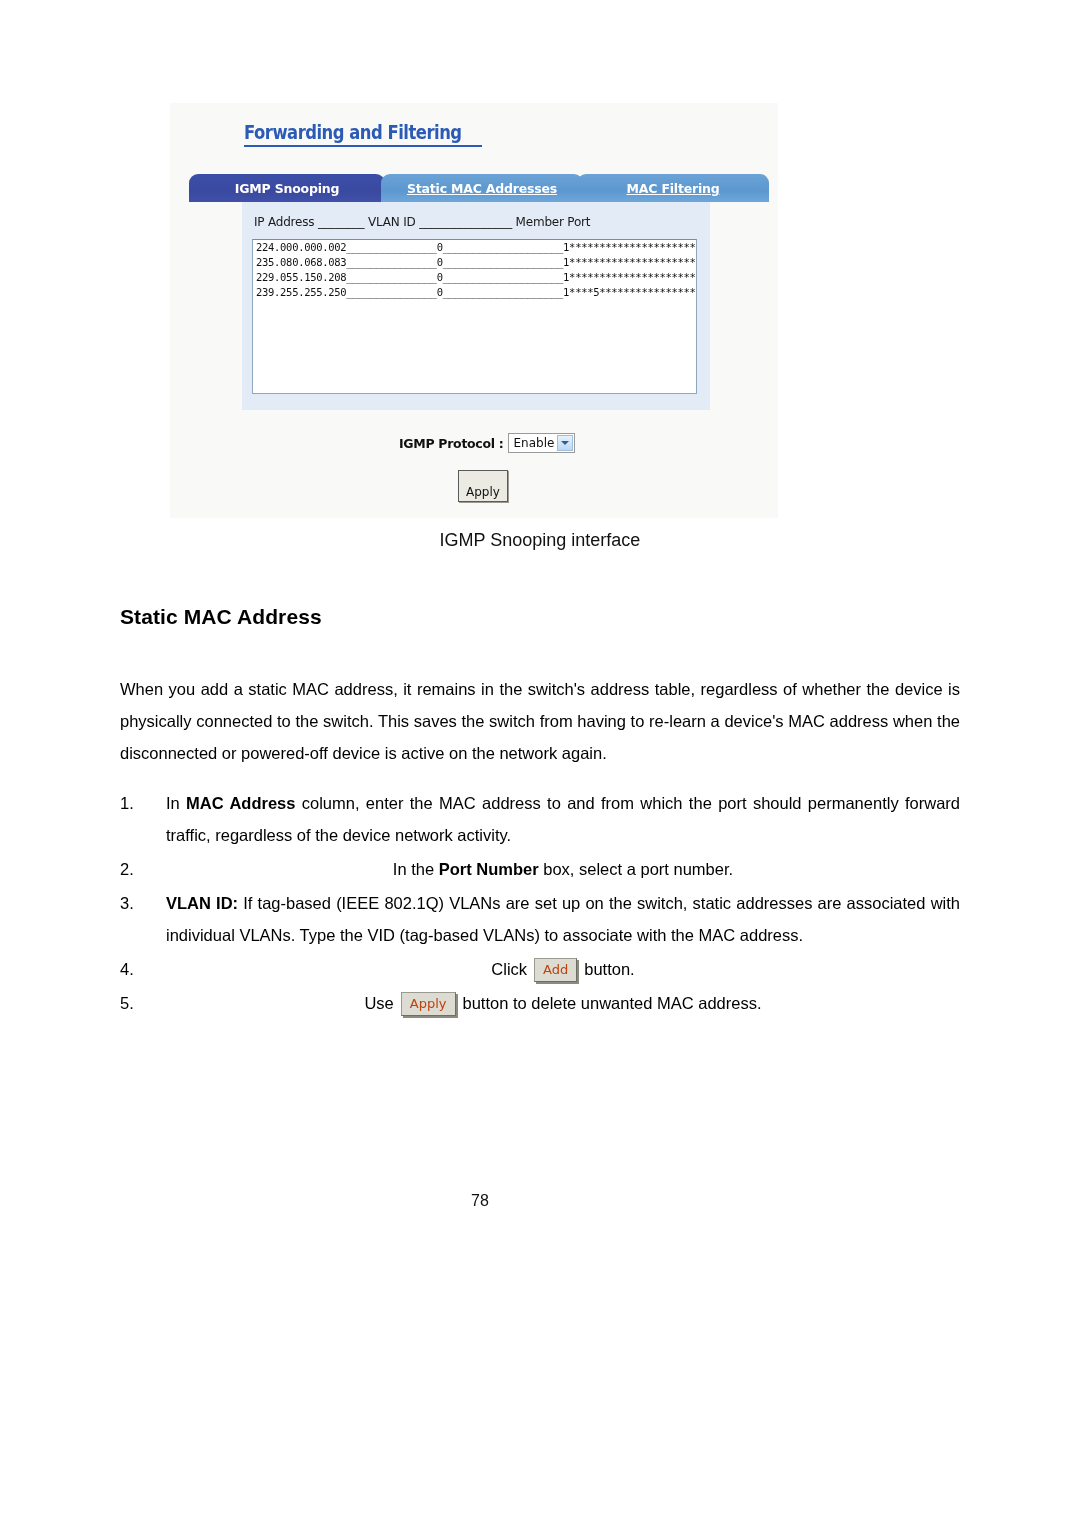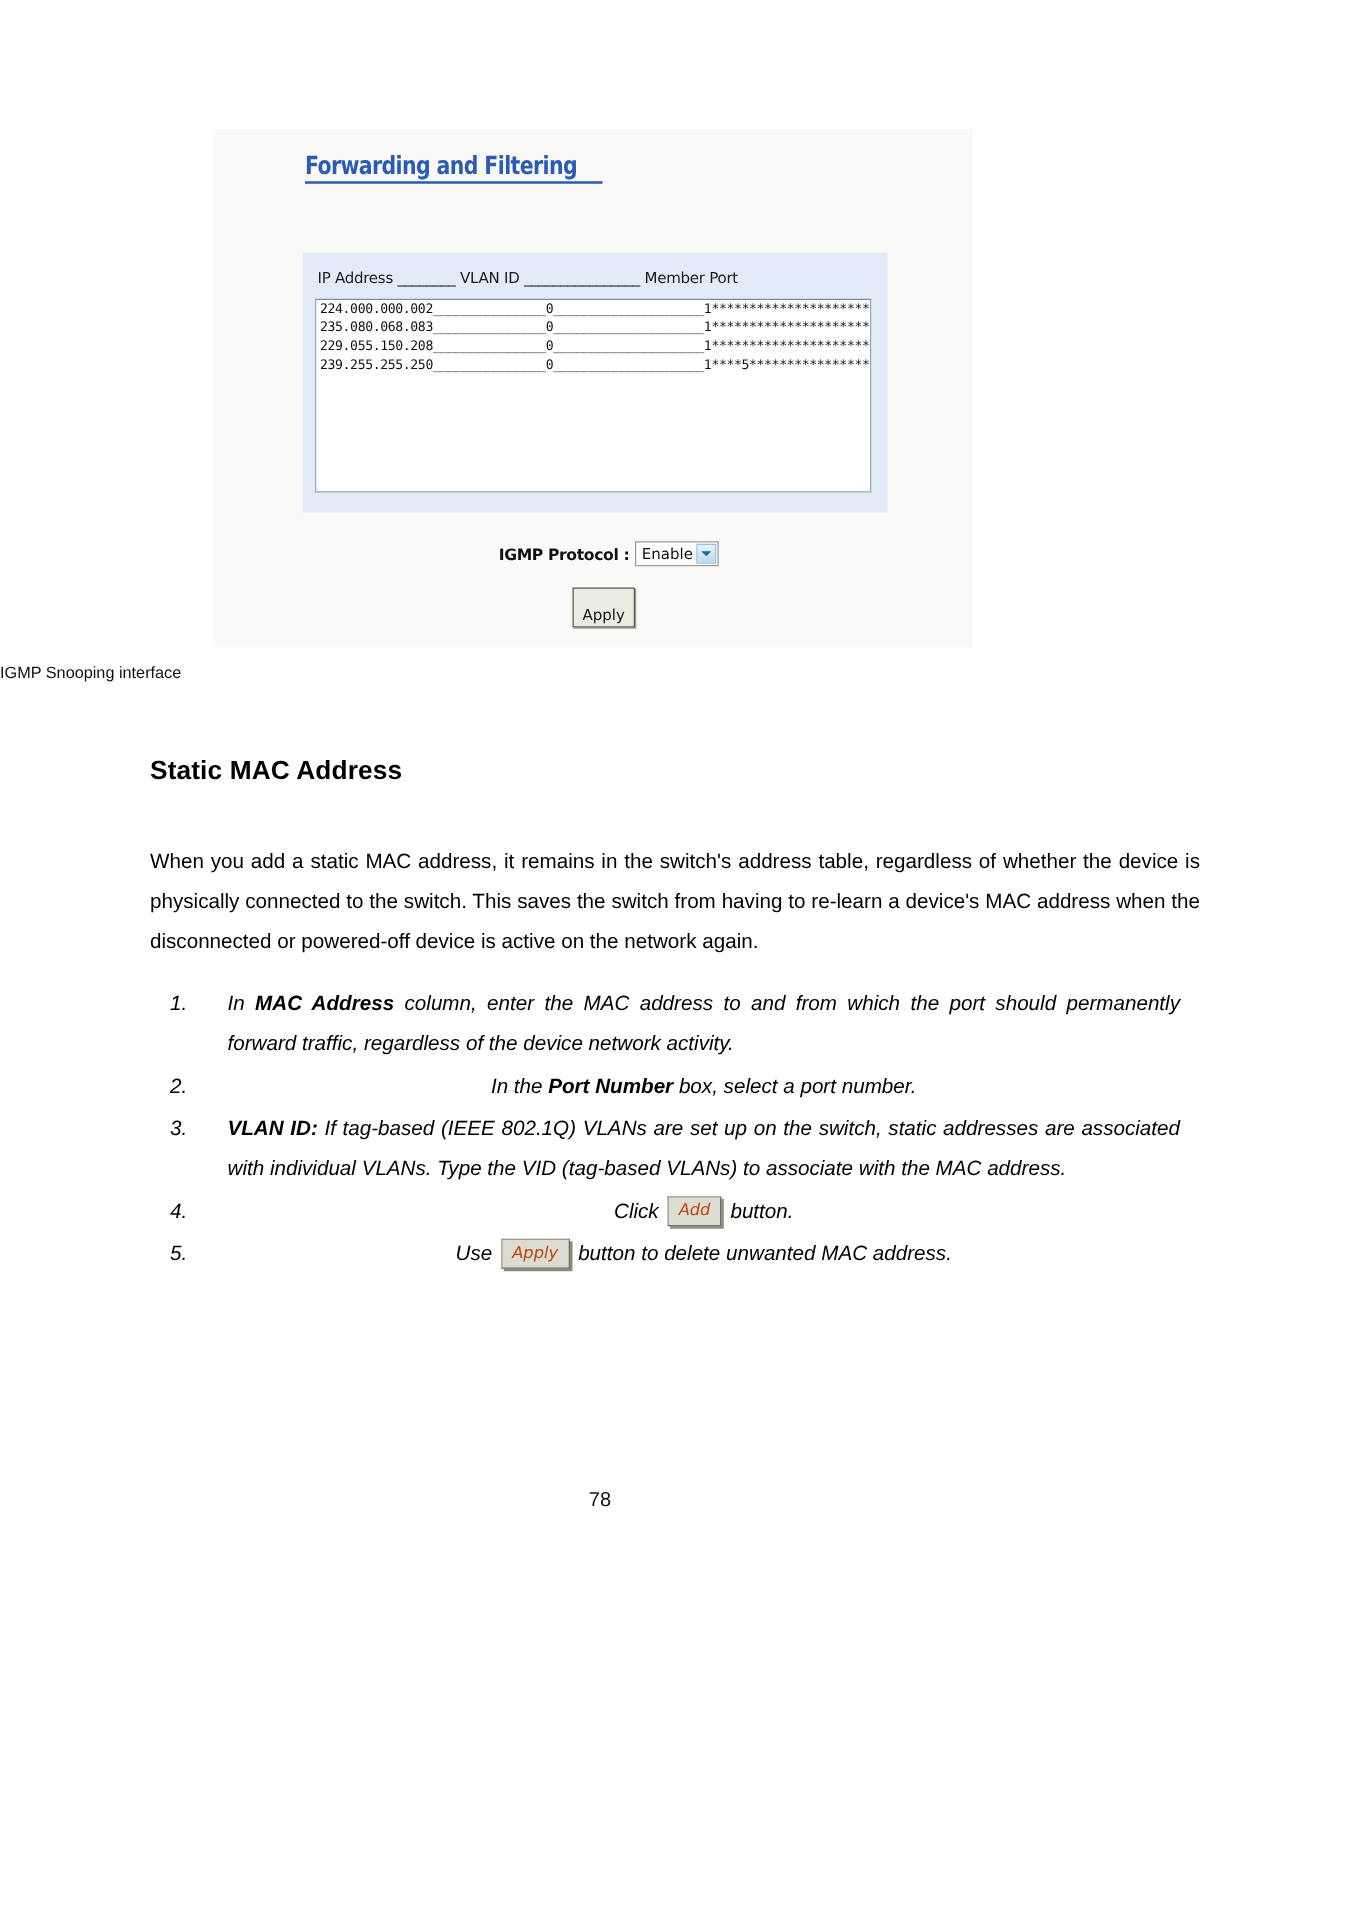--- a/index.html
+++ b/index.html
@@ -198,21 +198,22 @@
     box-shadow: 1px 1px 0 #9b9b94;
     box-sizing: border-box;
   }
 
   
   .caption {
     position: absolute;
     left: 0;
     top: 530px;
     width: 1080px;
-    font-size: 13px;
+    text-align: center;
+    font-size: 18px;
     color: #111111;
   }
 
   
   .doc {
     position: absolute;
     left: 120px;
     top: 605px;
     width: 840px;
   }
@@ -222,25 +223,24 @@
     font-weight: bold;
     letter-spacing: 0.1px;
   }
   p.body-par {
     margin: 0 0 18px 0;
     font-size: 16.5px;
     line-height: 32px;
     text-align: justify;
   }
   ol.steps {
-    margin: 16px;
+    margin: 0;
     padding: 0;
     list-style: none;
     counter-reset: step;
-    font-style: italic;
   }
   ol.steps > li {
     position: relative;
     padding-left: 46px;
     margin-bottom: 2px;
     font-size: 16.5px;
     line-height: 32px;
     text-align: justify;
     counter-increment: step;
   }
@@ -285,20 +285,31 @@
   }
 </style>
 </head>
 <body>
 
 <div class="shot">
 
   <div class="shot-title">Forwarding and Filtering</div>
   <div class="shot-title-underline"></div>
 
+  <div class="tabs">
+    <div class="tab active">
+      <span>IGMP Snooping</span>
+    </div>
+    <div class="tab t2">
+      <span>Static MAC Addresses</span>
+    </div>
+    <div class="tab t3">
+      <span>MAC Filtering</span>
+    </div>
+  </div>
 
   <div class="panel-inner">
     <div class="col-head">IP Address ________ VLAN ID ________________ Member Port</div>
     <div class="listbox" id="listbox">
         <div class="lrow">224.000.000.002_______________0____________________1************************</div>
         <div class="lrow">235.080.068.083_______________0____________________1************************</div>
         <div class="lrow">229.055.150.208_______________0____________________1************************</div>
         <div class="lrow">239.255.255.250_______________0____________________1****5*******************</div>
       </div>
   </div>

